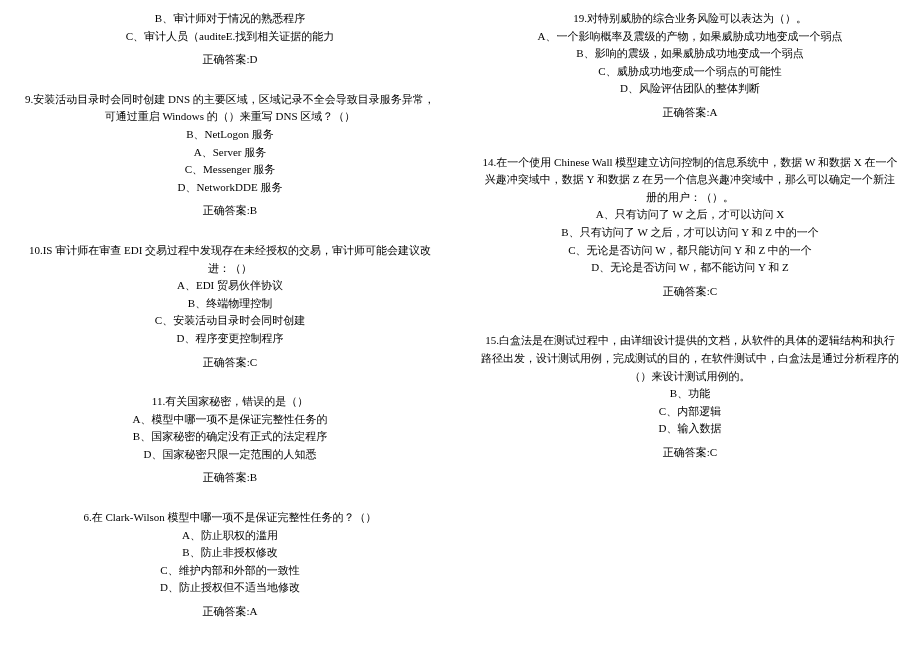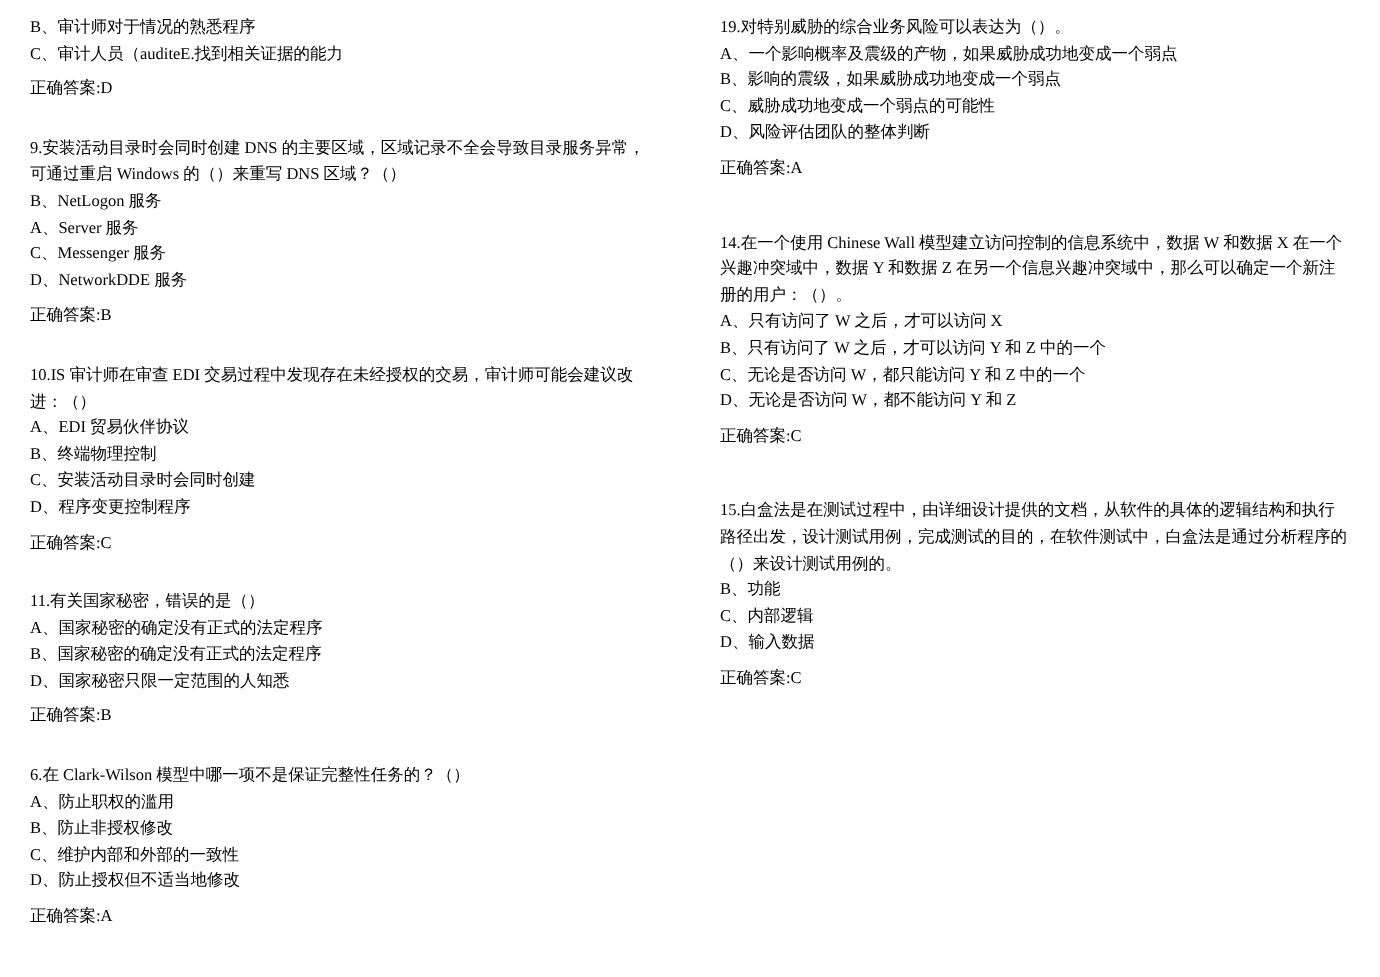--- a/index.html
+++ b/index.html
@@ -22,20 +22,21 @@
       gap: 40px;
       height: 100%;
     }
     .column {
       flex: 1;
       display: flex;
       flex-direction: column;
     }
     .question-block {
       margin-bottom: 22px;
+      text-align: center;
     }
     .question-text {
       display: block;
     }
     .option {
       display: block;
     }
     .answer {
       display: block;
       margin-top: 6px;
@@ -75,21 +76,21 @@
       <span class="option">B、终端物理控制</span>
       <span class="option">C、安装活动目录时会同时创建</span>
       <span class="option">D、程序变更控制程序</span>
       <span class="answer">正确答案:C</span>
     </div>
 
     <div class="spacer-small"></div>
 
     <div class="question-block">
       <span class="question-text">11.有关国家秘密，错误的是（）</span>
-      <span class="option">A、国家秘密的确定没有正式的法定程序</span>
+      <span class="option">A、模型中哪一项不是保证完整性任务的</span>
       <span class="option">B、国家秘密的确定没有正式的法定程序</span>
       <span class="option">D、国家秘密只限一定范围的人知悉</span>
       <span class="answer">正确答案:B</span>
     </div>
 
     <div class="spacer-small"></div>
 
     <div class="question-block">
       <span class="question-text">6.在 Clark-Wilson 模型中哪一项不是保证完整性任务的？（）</span>
       <span class="option">A、防止职权的滥用</span>

